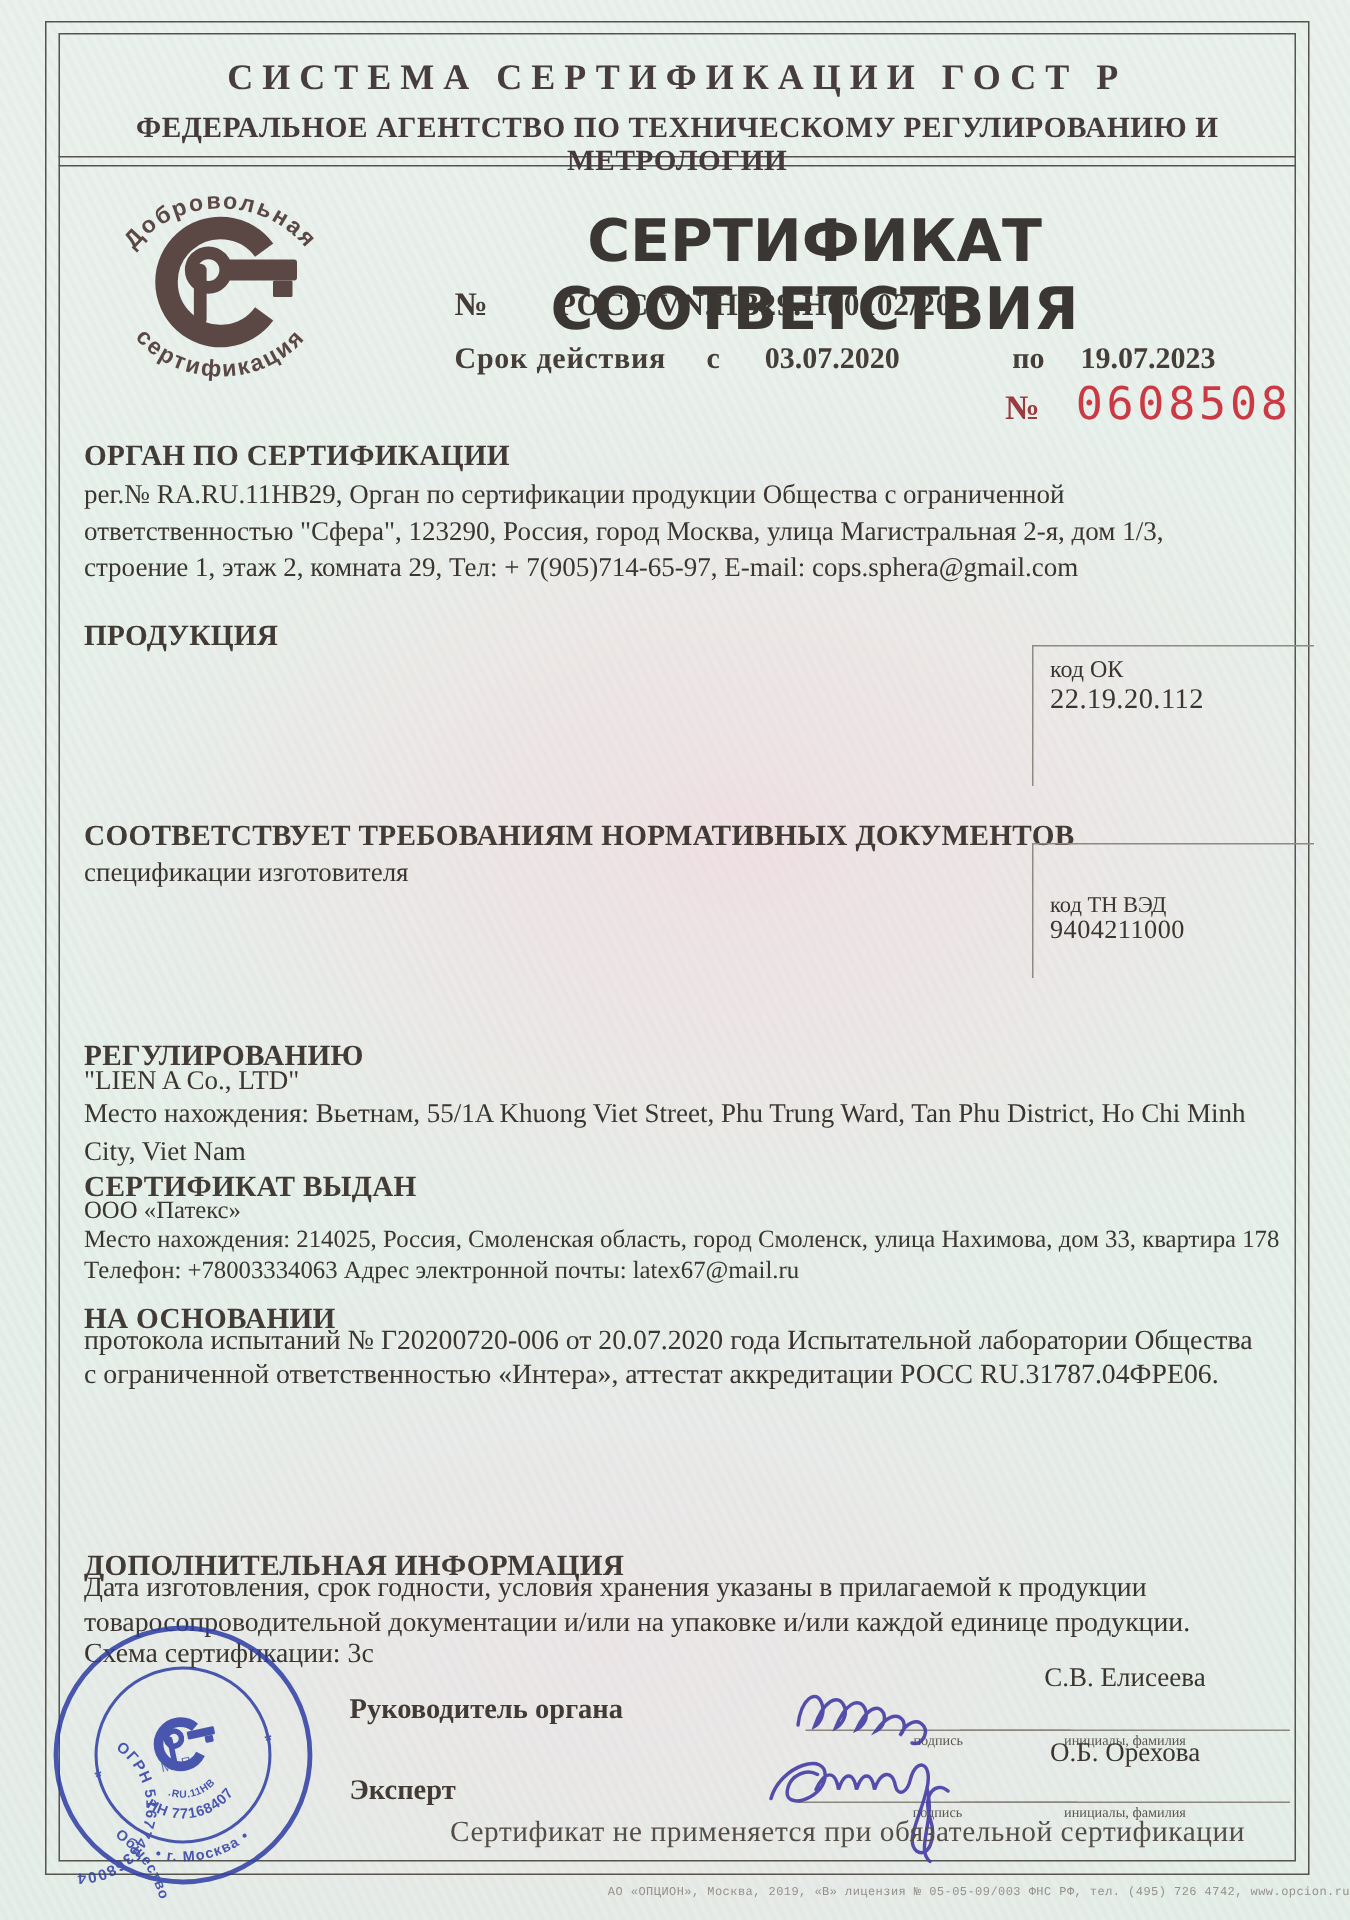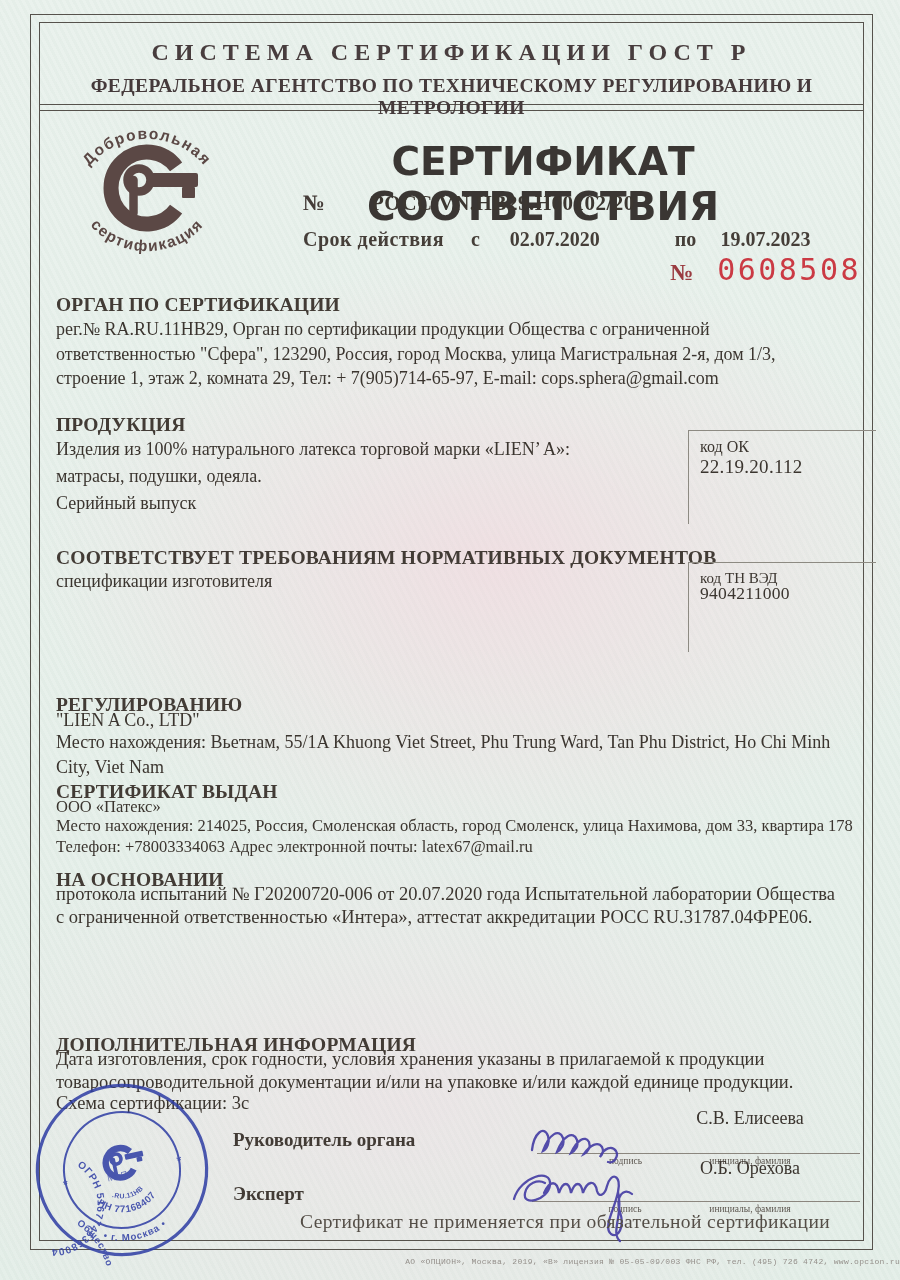--- a/index.html
+++ b/index.html
@@ -48,21 +48,21 @@
   .x-iss-cont{top:835px;width:812px;font-size:16.5px;}
   .t-basis{top:869px;} .x-basis{top:883px;width:782px;font-size:18.5px;line-height:22.5px;}
   .t-add{top:1034px;} .x-add{top:1048px;width:802px;font-size:18.5px;line-height:23px;}
   .x-scheme{top:1091px;width:500px;font-size:18.5px;}
   
   .code-box{position:absolute;left:688px;width:176px;border-top:1px solid #8d8a82;border-left:1px solid #8d8a82;padding:7px 0 0 11px;color:#3b352f;}
   .code-box.ok{top:430px;height:86px;}
   .code-box.tnved{top:562px;height:82px;}
   .code-box .cb-label{font-size:16px;}
   .code-box .cb-value{font-size:19px;letter-spacing:.3px;}
-  .code-box.tnved .cb-label{font-size:15px;}
+  .code-box.tnved .cb-label{font-size:15px;margin-top:26px;}
   .code-box.tnved .cb-value{font-size:17.5px;margin-top:-4px;}
   
   .sign-label{position:absolute;left:233px;font-weight:bold;font-size:19px;color:#423b35;}
   .lab-head{top:1129px;} .lab-expert{top:1183px;}
   .sig-line{position:absolute;height:0;border-top:1.2px solid #8b867e;}
   .l1{left:537px;top:1153px;width:177px;}
   .l2{left:532px;top:1201px;width:186px;}
   .r1{left:640px;top:1153px;width:220px;}
   .r2{left:640px;top:1201px;width:220px;}
   .sig-cap{position:absolute;font-size:9.5px;color:#5c564f;text-align:center;}
@@ -117,39 +117,34 @@
   <div class="doc-title">СЕРТИФИКАТ СООТВЕТСТВИЯ</div>
 
   <div class="num-row">
     <span class="no">№</span>
     <span class="val">РОСС VN.HB29.H00102/20</span>
   </div>
 
   <div class="validity">
     <span class="lbl">Срок действия</span>
     <span class="c">с</span>
-    <span class="d1">02.07.2020</span>
+    <span class="d1">03.07.2020</span>
     <span class="po">по</span>
     <span class="d2">19.07.2023</span>
   </div>
 
   <div class="form-num">
     <span class="no">№</span>
     <span class="digits">0608508</span>
   </div>
 
   <div class="sec-title t-org">ОРГАН ПО СЕРТИФИКАЦИИ</div>
   <div class="sec-text x-org">рег.№ RA.RU.11НВ29, Орган по сертификации продукции Общества с ограниченной ответственностью "Сфера", 123290, Россия, город Москва, улица Магистральная 2-я, дом 1/3, строение 1, этаж 2, комната 29, Тел: + 7(905)714-65-97, E-mail: cops.sphera@gmail.com</div>
 
   <div class="sec-title t-prod">ПРОДУКЦИЯ</div>
-  <div class="sec-text x-prod">
-    <div>Изделия из 100% натурального латекса торговой марки «LIEN’ A»:</div>
-    <div>матрасы, подушки, одеяла.</div>
-    <div>Серийный выпуск</div>
-  </div>
 
   <div class="code-box ok">
     <div class="cb-label">код ОК</div>
     <div class="cb-value">22.19.20.112</div>
   </div>
 
   <div class="sec-title t-conf">СООТВЕТСТВУЕТ ТРЕБОВАНИЯМ НОРМАТИВНЫХ ДОКУМЕНТОВ</div>
   <div class="sec-text x-conf">спецификации изготовителя</div>
 
   <div class="code-box tnved">

